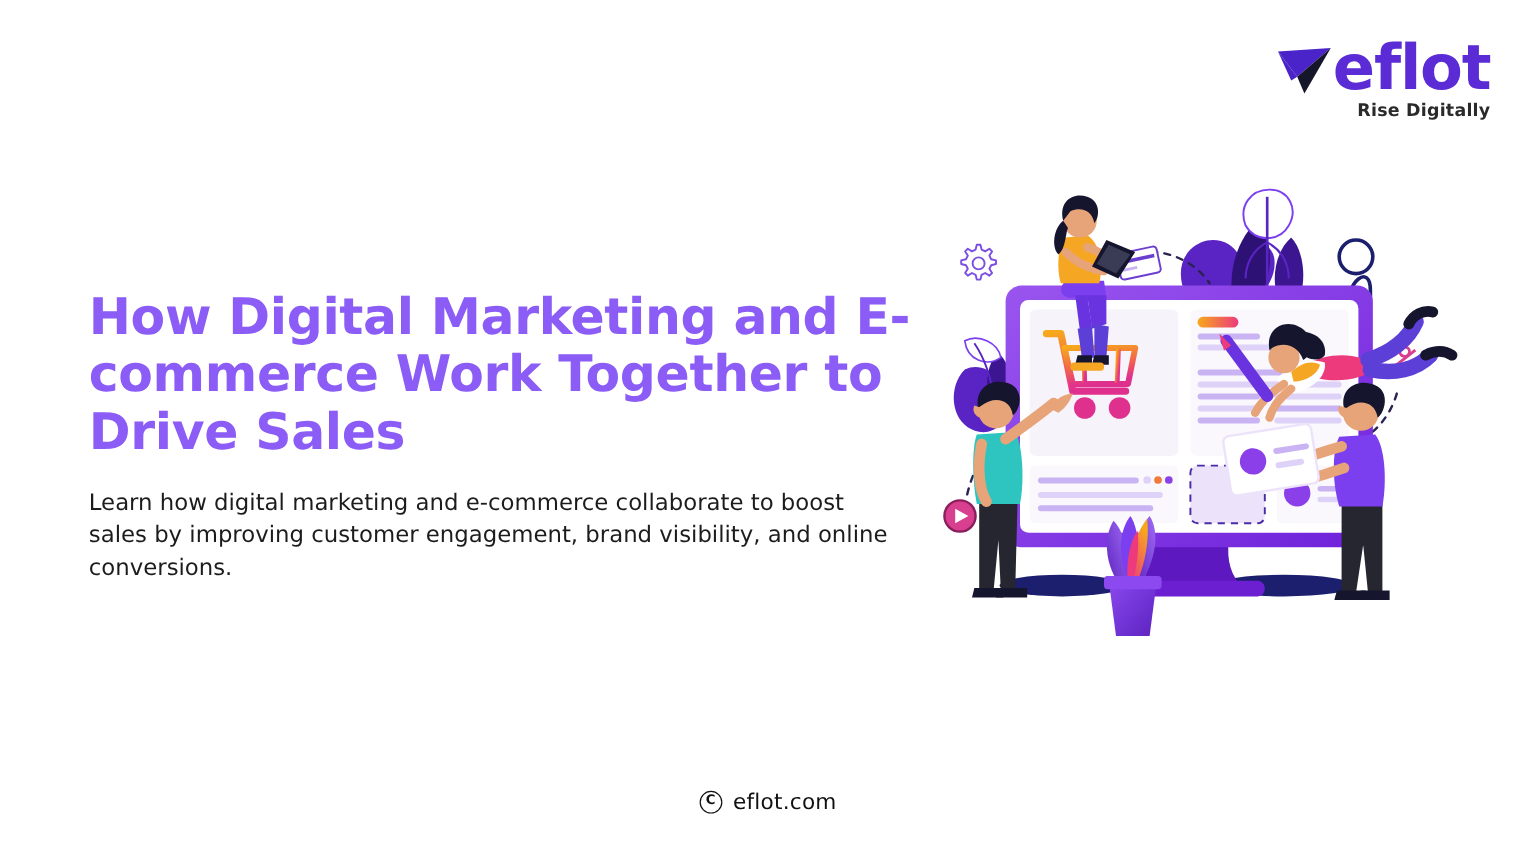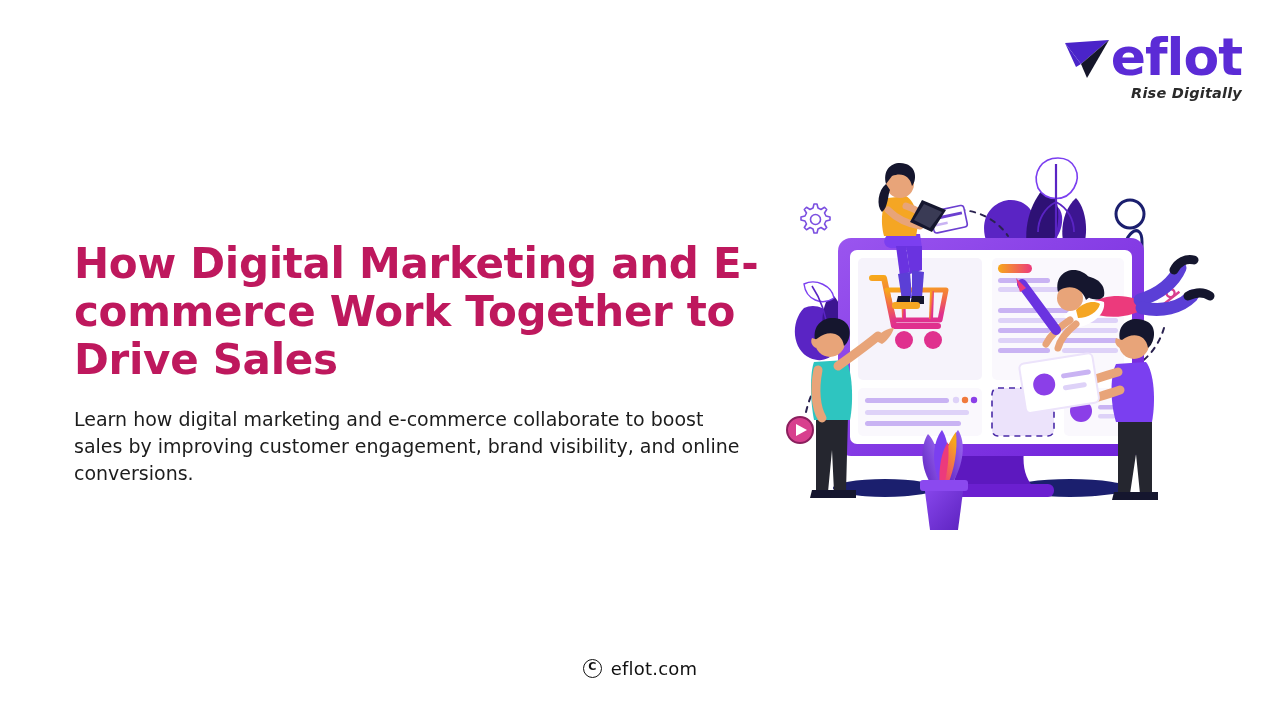--- a/index.html
+++ b/index.html
@@ -42,37 +42,36 @@
     letter-spacing: -1px;
     line-height: 46px;
     margin-left: -6px;
   }
   .logo-tag {
     margin-top: 6px;
     font-size: 14.5px;
     font-weight: 700;
     color: #2a2a2a;
     letter-spacing: 0.2px;
-    font-style: italic;
   }
 
   
   .copy {
     position: absolute;
     left: 74px;
     top: 240px;
     width: 690px;
   }
   .headline {
     margin: 0;
     font-family: "DejaVu Sans", "Liberation Sans", sans-serif;
     font-size: 42px;
     font-weight: 700;
     line-height: 1.14;
-    color: #be185d;
+    color: #8b5cf6;
     letter-spacing: -0.3px;
   }
   .subcopy {
     margin: 22px 0 0 0;
     font-family: "DejaVu Sans", "Liberation Sans", sans-serif;
     font-size: 19px;
     font-weight: 400;
     line-height: 1.42;
     color: #1c1c1c;
     max-width: 672px;

